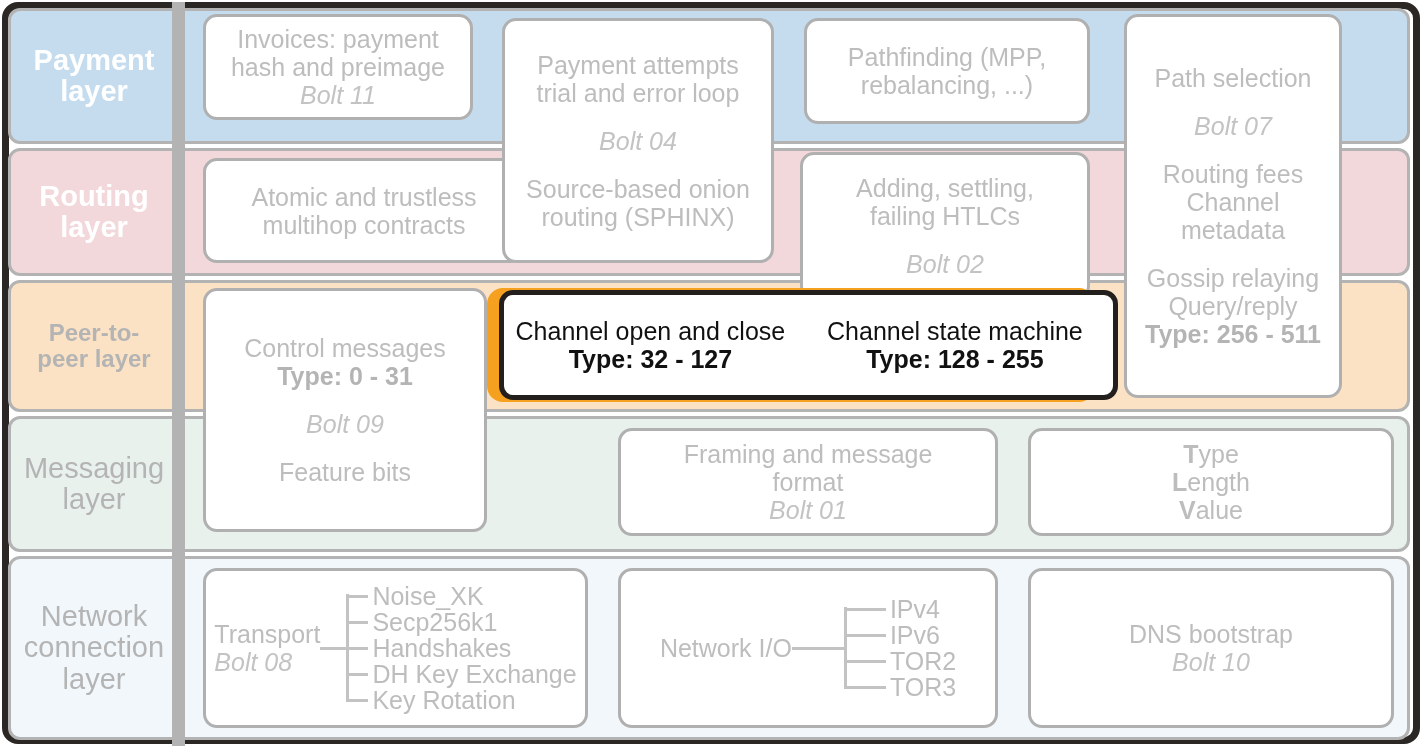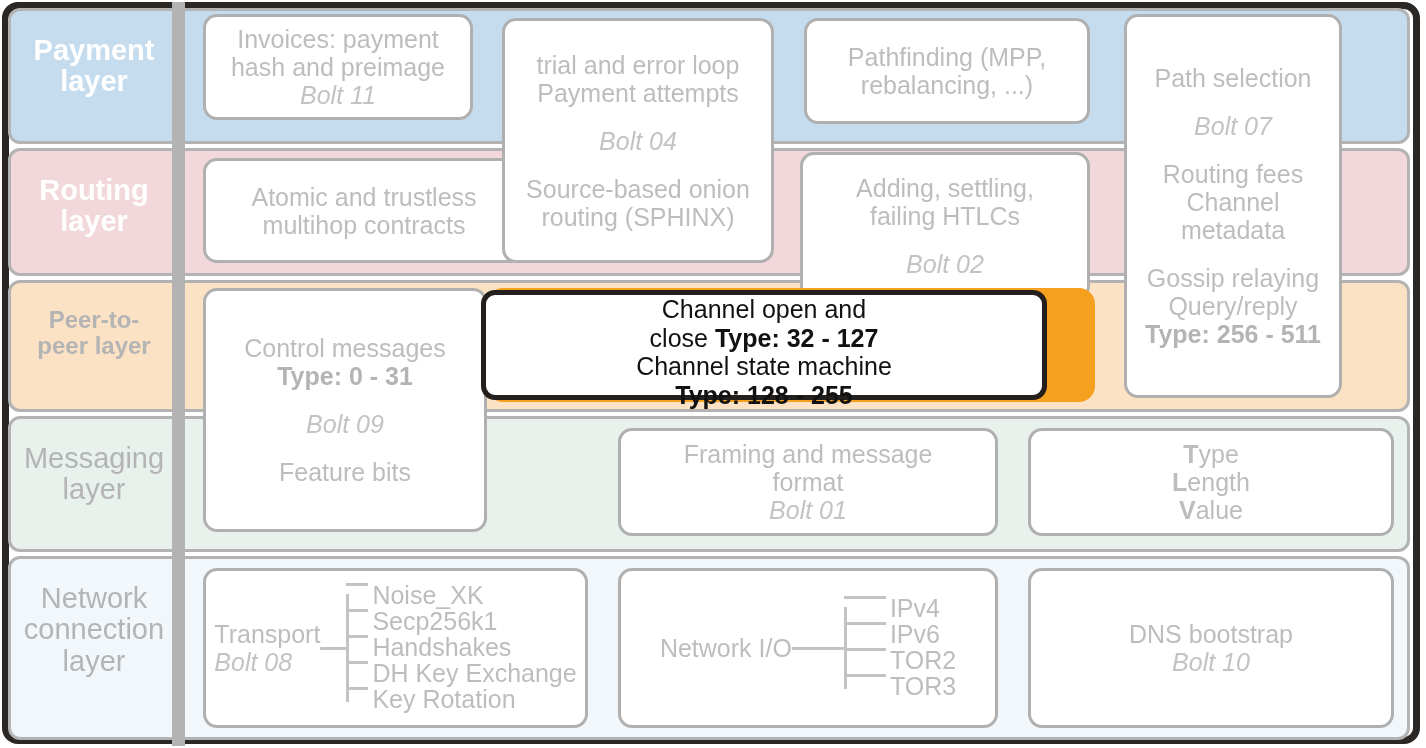--- a/index.html
+++ b/index.html
@@ -6,22 +6,22 @@
   body{font-family:"Liberation Sans","DejaVu Sans",sans-serif;}
 
   #stage{position:relative;width:1426px;height:748px;overflow:hidden;background:#fff;}
 
   
   .outer-frame{position:absolute;left:2px;top:2px;width:1418px;height:742px;
      border:7px solid #2b2724;border-radius:16px;box-sizing:border-box;background:#fff;}
 
   
   .band{position:absolute;box-sizing:border-box;border:3px solid #b3b3b3;border-radius:12px;}
-  .band .band-label{position:absolute;left:8px;top:12px;width:150px;height:100%;
-     display:flex;justify-content:center;text-align:center;
+  .band .band-label{position:absolute;left:8px;top:0;width:150px;height:100%;
+     display:flex;align-items:center;justify-content:center;text-align:center;
      line-height:1.08;box-sizing:border-box;padding:12px 4px;}
 
   .band-pay   {left:8px;  top:8px;   width:1402px; height:136px; background:#c5dcee;}
   .band-route {left:8px;  top:148px; width:1402px; height:128px; background:#f2d8da;}
   .band-p2p   {left:8px;  top:280px; width:1402px; height:132px; background:#fbe2c4;}
   .band-msg   {left:8px;  top:416px; width:1402px; height:136px; background:#e8f1ec;}
   .band-net   {left:8px;  top:556px; width:1402px; height:184px; background:#f1f7fb;}
 
   .lbl-white{color:#ffffff;font-weight:bold;font-size:29px;}
   .lbl-grey-b{color:#b4b4b4;font-weight:bold;font-size:24px;}
@@ -49,21 +49,21 @@
   .hl-col{text-align:center;padding:0 6px;}
   .hl-col .tp{font-weight:bold;color:#111;}
 
   
   .tree{display:flex;align-items:center;justify-content:center;width:100%;height:100%;}
   .tree-label{color:#bdbdbd;font-size:25px;line-height:1.12;text-align:left;}
   .tree-label .bolt{font-style:italic;}
   .tree-stem{width:26px;height:3px;background:#c3c3c3;}
   .brace{position:relative;}
   .brace .vbar{position:absolute;left:0;top:11px;bottom:11px;width:3px;background:#c3c3c3;}
-  .brace .row{display:flex;height:26px;}
+  .brace .row{display:flex;align-items:center;height:26px;}
   .brace .row .hbar{width:22px;height:3px;background:#c3c3c3;margin-left:0px;}
   .brace .row .txt{color:#bdbdbd;font-size:25px;line-height:1;padding-left:4px;white-space:nowrap;}
 </style>
 </head>
 <body>
 
 <div id="stage">
 
   <div class="outer-frame"></div>
 
@@ -125,22 +125,22 @@
     <span class="ln">Pathfinding (MPP,</span>
     <span class="ln">rebalancing, ...)</span>
   </div>
 
   <div class="card" style="left:203px;top:158px;width:322px;height:105px;">
     <span class="ln">Atomic and trustless</span>
     <span class="ln">multihop contracts</span>
   </div>
 
   <div class="card" style="left:502px;top:18px;width:272px;height:245px;">
+    <span class="ln">Payment attempts</span>
     <span class="ln">trial and error loop</span>
-    <span class="ln">Payment attempts</span>
     <span class="gap"></span>
     <span class="ln bolt">Bolt 04</span>
     <span class="gap"></span>
     <span class="ln">Source-based onion</span>
     <span class="ln">routing (SPHINX)</span>
   </div>
 
   <div class="card" style="left:800px;top:152px;width:290px;height:148px;">
     <span class="ln">Adding, settling,</span>
     <span class="ln">failing HTLCs</span>
@@ -164,21 +164,21 @@
   <div class="card" style="left:203px;top:288px;width:284px;height:244px;">
     <span class="ln">Control messages</span>
     <span class="ln tp">Type: 0 - 31</span>
     <span class="gap"></span>
     <span class="ln bolt">Bolt 09</span>
     <span class="gap"></span>
     <span class="ln">Feature bits</span>
   </div>
 
   <div class="hl-orange" style="left:487px;top:288px;width:608px;height:114px;"></div>
-  <div class="hl-card" style="left:481px;top:290px;width:566px;height:110px;flex-direction:column;">
+  <div class="hl-card" style="left:499px;top:290px;width:619px;height:110px;">
     <div class="hl-col" style="width:48%;">
       <span class="ln">Channel open</span>
       <span class="ln">and close</span>
       <span class="ln tp">Type: 32 - 127</span>
     </div>
     <div class="hl-col" style="width:52%;">
       <span class="ln">Channel state machine</span>
       <span class="ln tp">Type: 128 - 255</span>
     </div>
   </div>

